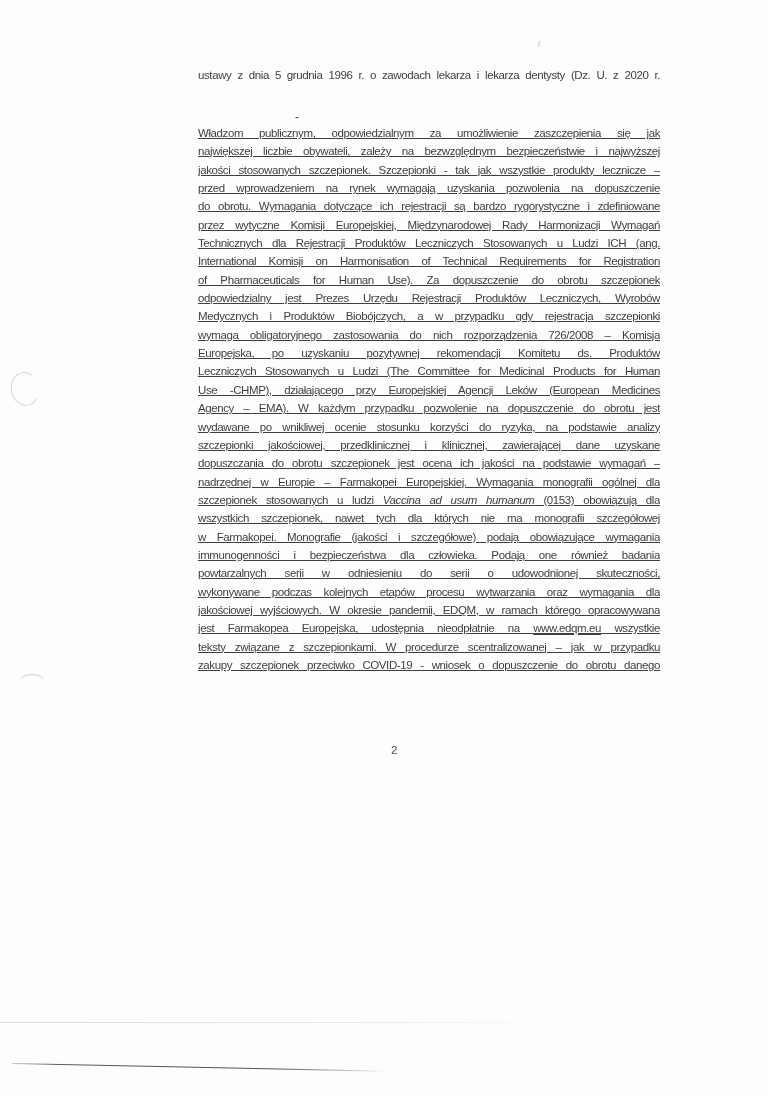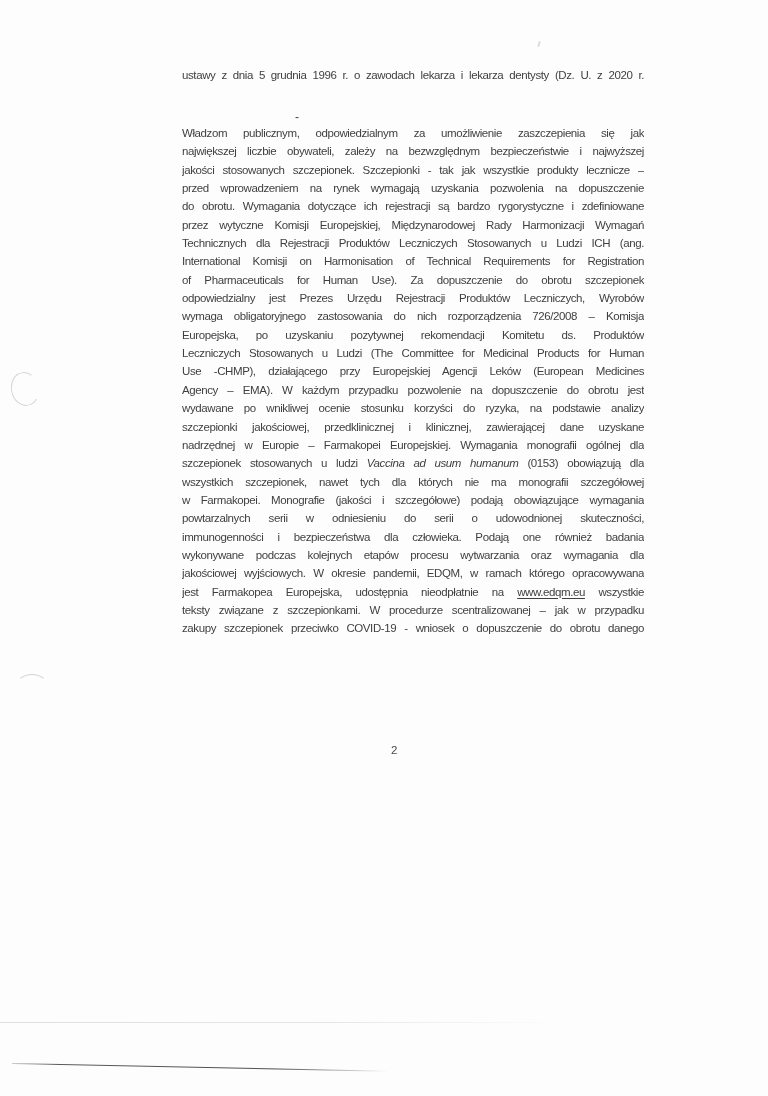--- a/index.html
+++ b/index.html
@@ -11,25 +11,25 @@
     position: relative;
     width: 768px;
     height: 1096px;
     background: var(--paper, #fdfdfd);
     overflow: hidden;
     font-family: "Liberation Sans", "DejaVu Sans", sans-serif;
     color: var(--ink, #3f3f3f);
   }
   .text-block {
     position: absolute;
-    left: 182px;
+    left: 198px;
     width: 462px;
   }
   #para1 { top: 66px; }
-  #para2 { top: 124px; }
+  #para2 { top: 124px; text-decoration: underline; }
   .line {
     height: 18.35px;
     line-height: 18.35px;
     font-size: 11.5px;
     letter-spacing: -0.4px;
     text-align: justify;
     text-align-last: justify;
     white-space: normal;
     overflow: hidden;
     color: var(--ink, #3f3f3f);
@@ -122,33 +122,35 @@
       <div class="line">Władzom publicznym, odpowiedzialnym za umożliwienie zaszczepienia się jak</div>
       <div class="line">największej liczbie obywateli, zależy na bezwzględnym bezpieczeństwie i najwyższej</div>
       <div class="line">jakości stosowanych szczepionek. Szczepionki - tak jak wszystkie produkty lecznicze –</div>
       <div class="line">przed wprowadzeniem na rynek wymagają uzyskania pozwolenia na dopuszczenie</div>
       <div class="line">do obrotu. Wymagania dotyczące ich rejestracji są bardzo rygorystyczne i zdefiniowane</div>
       <div class="line">przez wytyczne Komisji Europejskiej, Międzynarodowej Rady Harmonizacji Wymagań</div>
       <div class="line">Technicznych dla Rejestracji Produktów Leczniczych Stosowanych u Ludzi ICH (ang.</div>
       <div class="line">International Komisji on Harmonisation of Technical Requirements for Registration</div>
       <div class="line">of Pharmaceuticals for Human Use). Za dopuszczenie do obrotu szczepionek</div>
       <div class="line">odpowiedzialny jest Prezes Urzędu Rejestracji Produktów Leczniczych, Wyrobów</div>
+      <div class="line">Medycznych i Produktów Biobójczych, a w przypadku gdy rejestracja szczepionki</div>
       <div class="line">wymaga obligatoryjnego zastosowania do nich rozporządzenia 726/2008 – Komisja</div>
       <div class="line">Europejska, po uzyskaniu pozytywnej rekomendacji Komitetu ds. Produktów</div>
       <div class="line">Leczniczych Stosowanych u Ludzi (The Committee for Medicinal Products for Human</div>
       <div class="line">Use -CHMP), działającego przy Europejskiej Agencji Leków (European Medicines</div>
       <div class="line">Agency – EMA). W każdym przypadku pozwolenie na dopuszczenie do obrotu jest</div>
       <div class="line">wydawane po wnikliwej ocenie stosunku korzyści do ryzyka, na podstawie analizy</div>
       <div class="line">szczepionki jakościowej, przedklinicznej i klinicznej, zawierającej dane uzyskane</div>
+      <div class="line">dopuszczania do obrotu szczepionek jest ocena ich jakości na podstawie wymagań –</div>
       <div class="line">nadrzędnej w Europie – Farmakopei Europejskiej. Wymagania monografii ogólnej dla</div>
       <div class="line">szczepionek stosowanych u ludzi <i>Vaccina ad usum humanum</i> (0153) obowiązują dla</div>
       <div class="line">wszystkich szczepionek, nawet tych dla których nie ma monografii szczegółowej</div>
       <div class="line">w Farmakopei. Monografie (jakości i szczegółowe) podają obowiązujące wymagania</div>
+      <div class="line">immunogenności i bezpieczeństwa dla człowieka. Podają one również badania</div>
       <div class="line">powtarzalnych serii w odniesieniu do serii o udowodnionej skuteczności,</div>
-      <div class="line">immunogenności i bezpieczeństwa dla człowieka. Podają one również badania</div>
       <div class="line">wykonywane podczas kolejnych etapów procesu wytwarzania oraz wymagania dla</div>
       <div class="line">jakościowej wyjściowych. W okresie pandemii, EDQM, w ramach którego opracowywana</div>
       <div class="line">jest Farmakopea Europejska, udostępnia nieodpłatnie na <u>www.edqm.eu</u> wszystkie</div>
       <div class="line">teksty związane z szczepionkami. W procedurze scentralizowanej – jak w przypadku</div>
       <div class="line">zakupy szczepionek przeciwko COVID-19 - wniosek o dopuszczenie do obrotu danego</div>
     </div>
 
   <div class="page-number">2</div>
 
   <span class="circle-artifact"></span>

